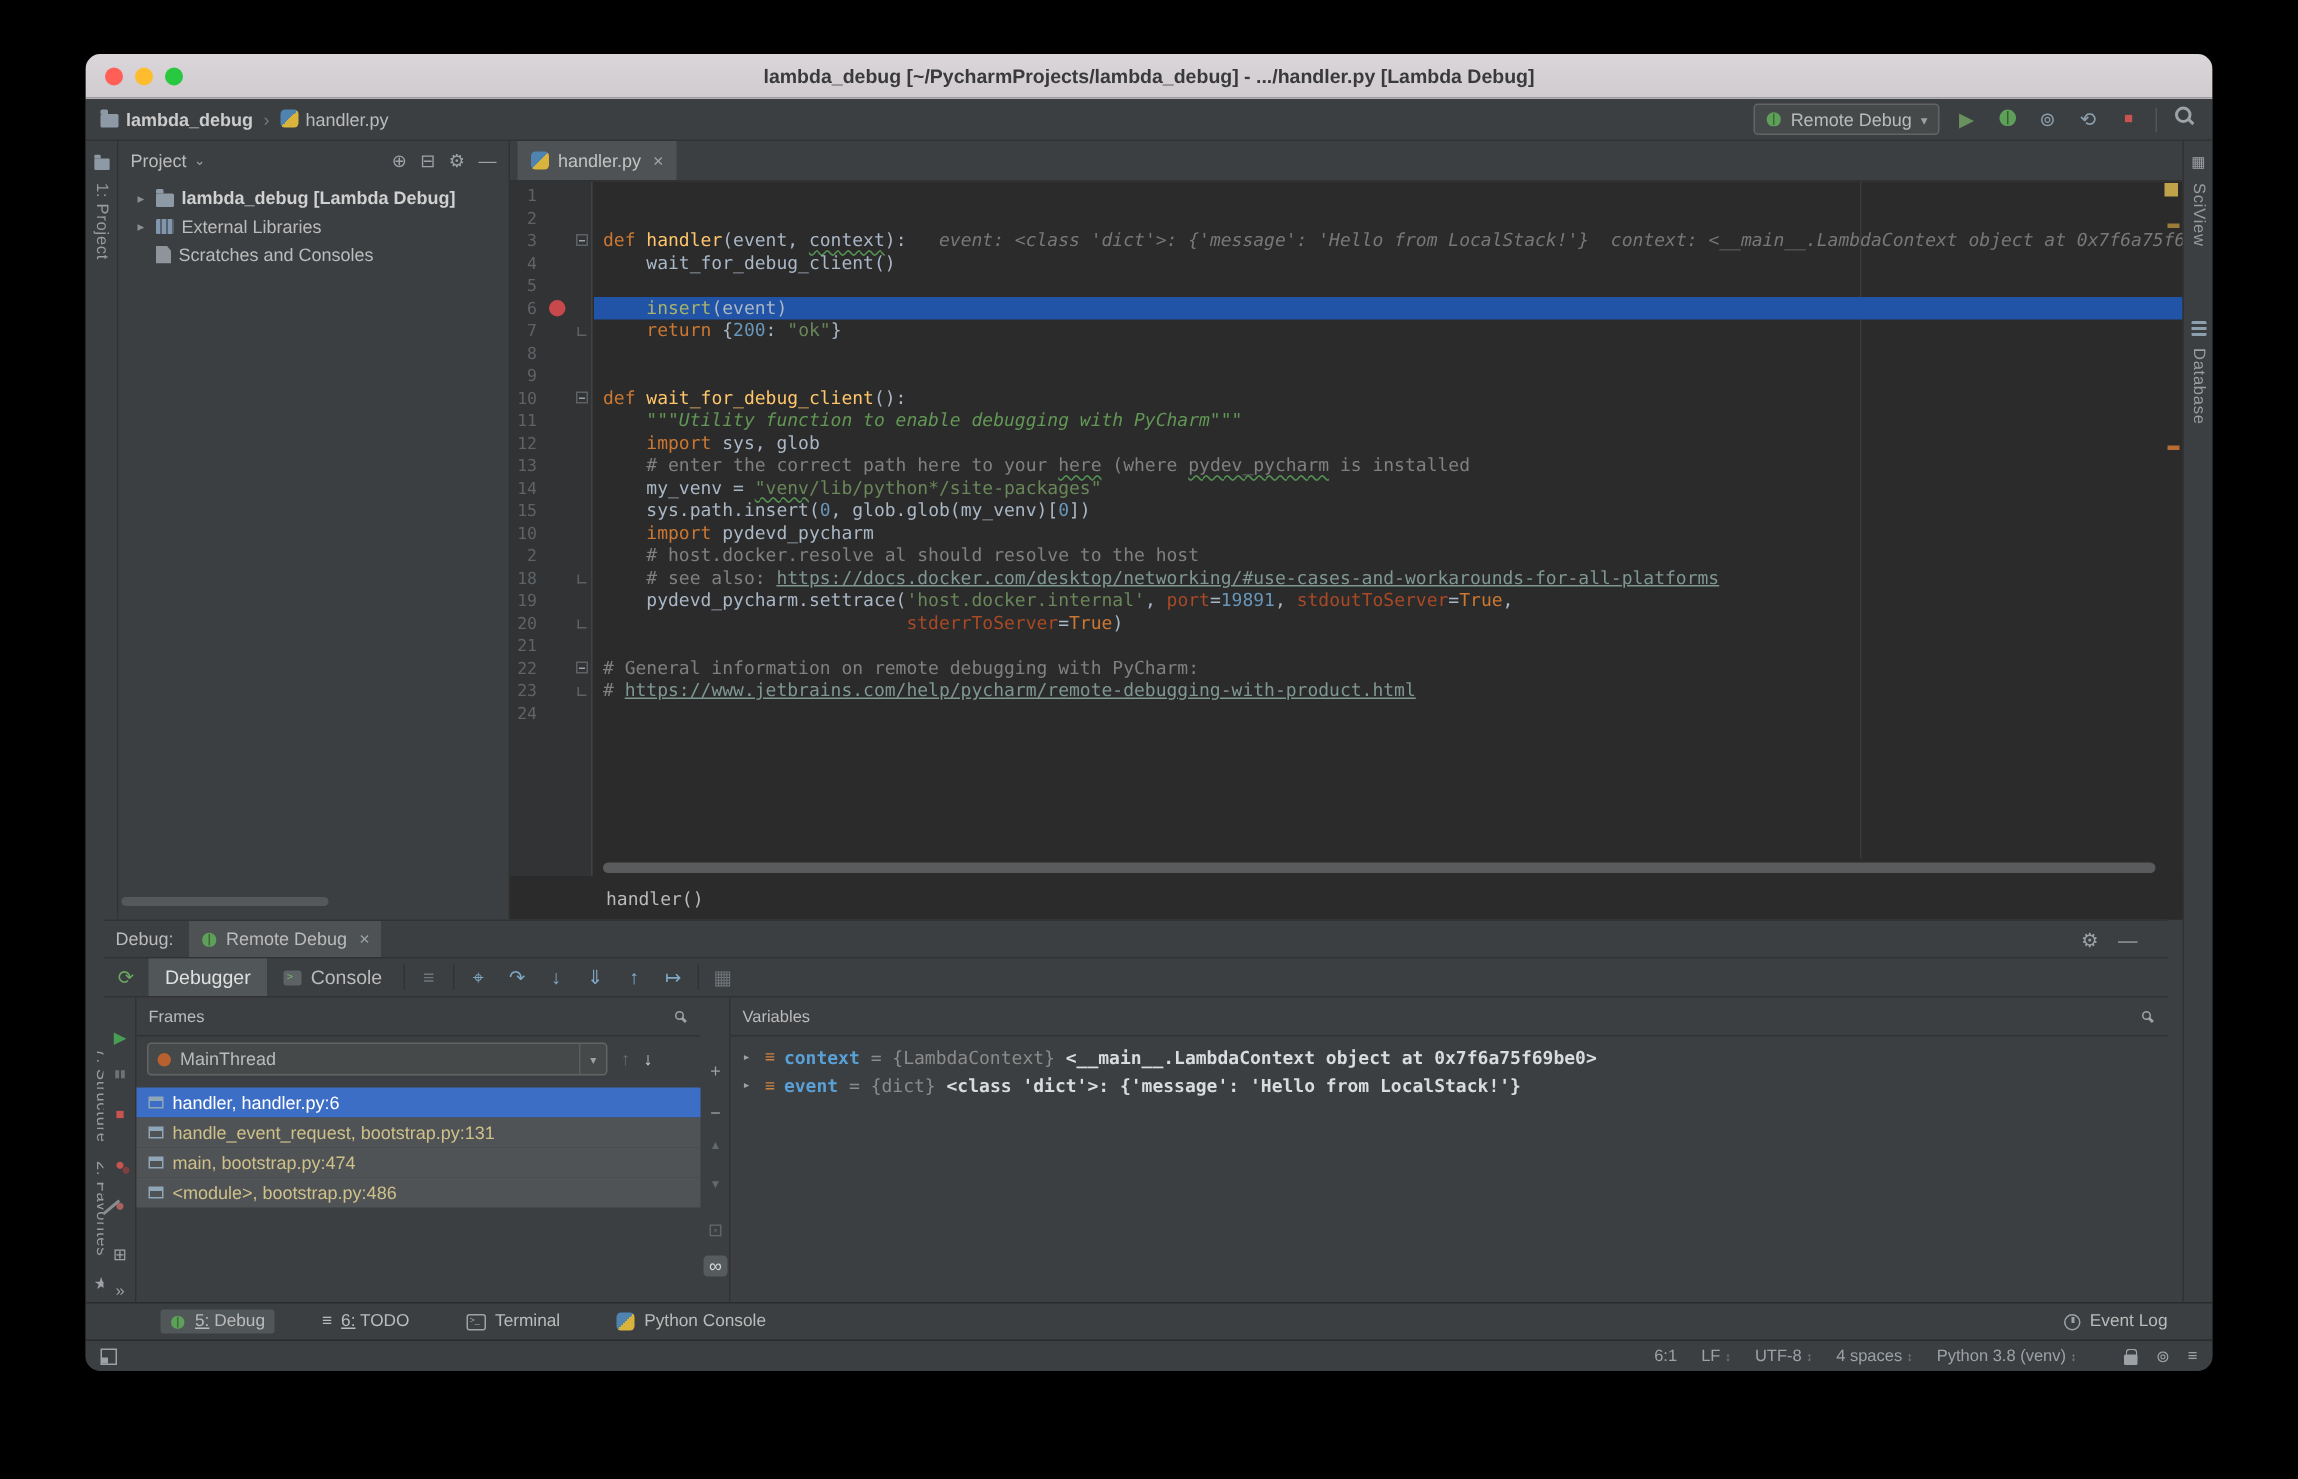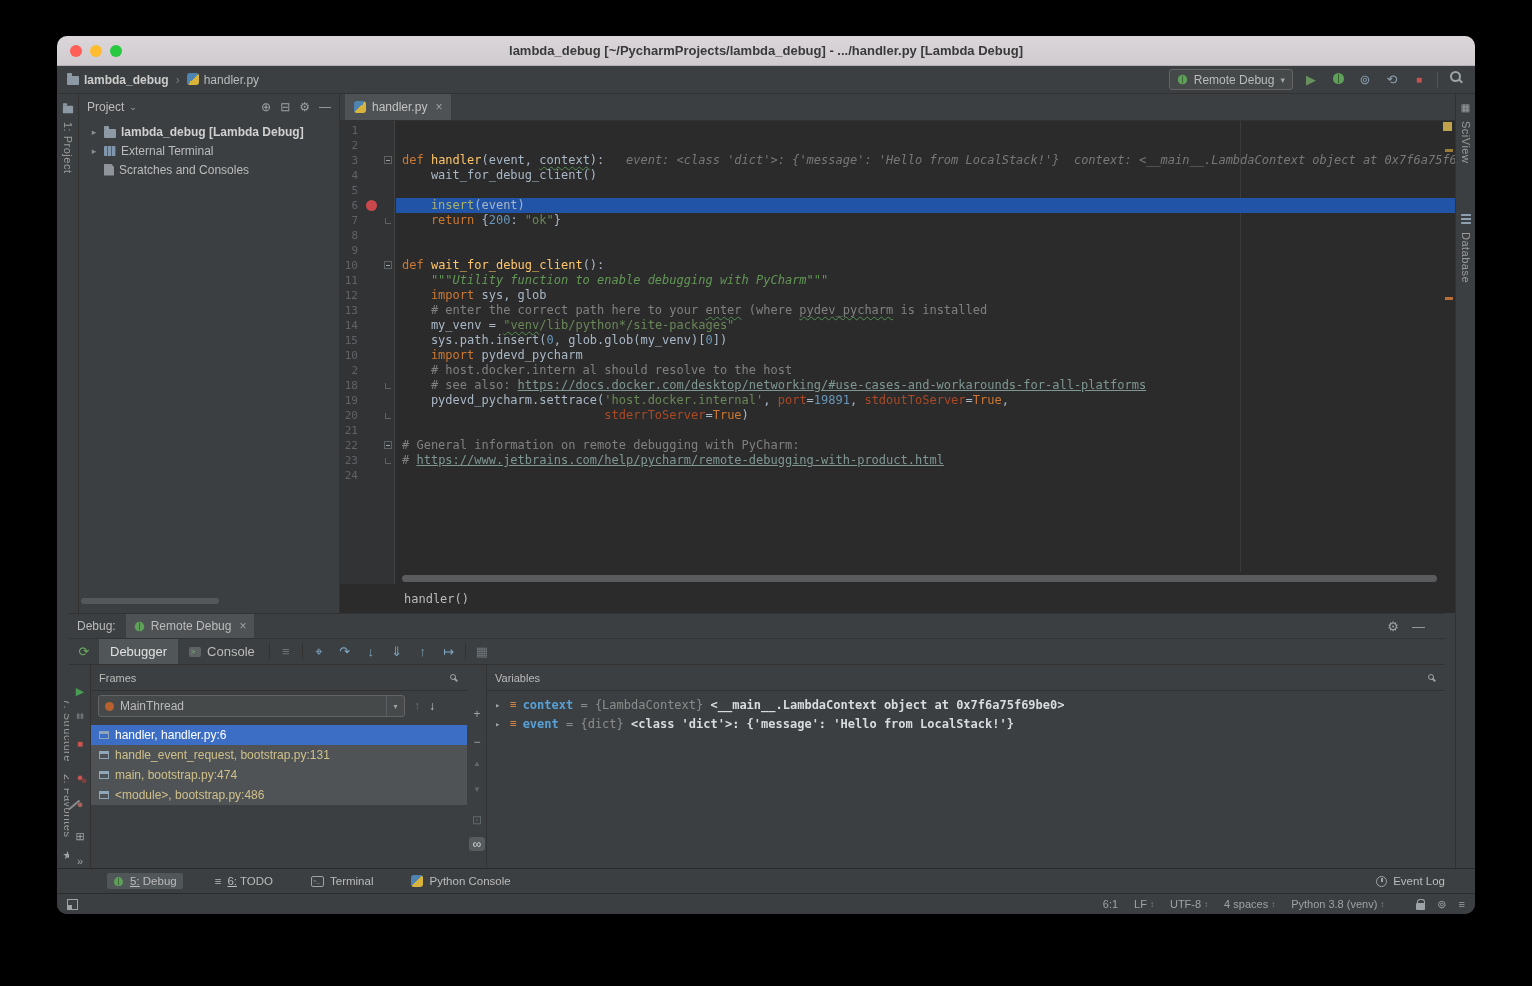--- a/index.html
+++ b/index.html
@@ -252,21 +252,21 @@
     </div>
     <div class="ptree">
         <div class="trow">
           <span class="tarrow">▸</span>
           <span class="ic-folder"></span>
           <span class="tlabel b">lambda_debug [Lambda Debug]</span>
         </div>
         <div class="trow">
           <span class="tarrow">▸</span>
           <span class="ic-lib"></span>
-          <span class="tlabel">External Terminal</span>
+          <span class="tlabel">External Libraries</span>
         </div>
         <div class="trow">
           <span class="tarrow"> </span>
           <span class="ic-scratch"></span>
           <span class="tlabel">Scratches and Consoles</span>
         </div>
       </div>
     <div class="pscroll"></div>
   </div>
 
@@ -371,25 +371,25 @@
             <div class="cline"><span class="s-kw">def </span><span class="s-fn">handler</span><span class="s-pl">(event, </span><span class="s-typo">context</span><span class="s-pl">):</span><span class="s-hint">   event: &lt;class 'dict'&gt;: {'message': 'Hello from LocalStack!'}  context: &lt;__main__.LambdaContext object at 0x7f6a75f69be0&gt;</span></div>
             <div class="cline"><span class="s-pl">    wait_for_debug_client()</span></div>
             <div class="cline"> </div>
             <div class="cline exec"><span class="s-bi">    insert</span><span class="s-pl">(event)</span></div>
             <div class="cline"><span class="s-kw">    return </span><span class="s-pl">{</span><span class="s-num">200</span><span class="s-pl">: </span><span class="s-str">"ok"</span><span class="s-pl">}</span></div>
             <div class="cline"> </div>
             <div class="cline"> </div>
             <div class="cline"><span class="s-kw">def </span><span class="s-fn">wait_for_debug_client</span><span class="s-pl">():</span></div>
             <div class="cline"><span class="s-doc">    """Utility function to enable debugging with PyCharm"""</span></div>
             <div class="cline"><span class="s-kw">    import </span><span class="s-pl">sys, glob</span></div>
-            <div class="cline"><span class="s-com">    # enter the correct path here to your </span><span class="s-comt">enter</span><span class="s-com"> (where </span><span class="s-comt">pydev_pycharm</span><span class="s-com"> is installed</span></div>
+            <div class="cline"><span class="s-com">    # enter the correct path here to your </span><span class="s-comt">here</span><span class="s-com"> (where </span><span class="s-comt">pydev_pycharm</span><span class="s-com"> is installed</span></div>
             <div class="cline"><span class="s-pl">    my_venv = </span><span class="s-strt">"venv</span><span class="s-str">/lib/python*/site-packages"</span></div>
             <div class="cline"><span class="s-pl">    sys.path.insert(</span><span class="s-num">0</span><span class="s-pl">, glob.glob(my_venv)[</span><span class="s-num">0</span><span class="s-pl">])</span></div>
             <div class="cline"><span class="s-kw">    import </span><span class="s-pl">pydevd_pycharm</span></div>
-            <div class="cline"><span class="s-com">    # host.docker.intern al should resolve to the host</span></div>
+            <div class="cline"><span class="s-com">    # host.docker.resolve al should resolve to the host</span></div>
             <div class="cline"><span class="s-com">    # see also: </span><span class="s-lnk">https://docs.docker.com/desktop/networking/#use-cases-and-workarounds-for-all-platforms</span></div>
             <div class="cline"><span class="s-pl">    pydevd_pycharm.settrace(</span><span class="s-str">'host.docker.internal'</span><span class="s-pl">, </span><span class="s-ka">port</span><span class="s-pl">=</span><span class="s-num">19891</span><span class="s-pl">, </span><span class="s-ka">stdoutToServer</span><span class="s-pl">=</span><span class="s-kw">True</span><span class="s-pl">,</span></div>
             <div class="cline"><span class="s-pl">                            </span><span class="s-ka">stderrToServer</span><span class="s-pl">=</span><span class="s-kw">True</span><span class="s-pl">)</span></div>
             <div class="cline"> </div>
             <div class="cline"><span class="s-com"># General information on remote debugging with PyCharm:</span></div>
             <div class="cline"><span class="s-com"># </span><span class="s-lnk">https://www.jetbrains.com/help/pycharm/remote-debugging-with-product.html</span></div>
             <div class="cline"> </div>
           </div>
         <div class="hscroll"></div>
       </div>

